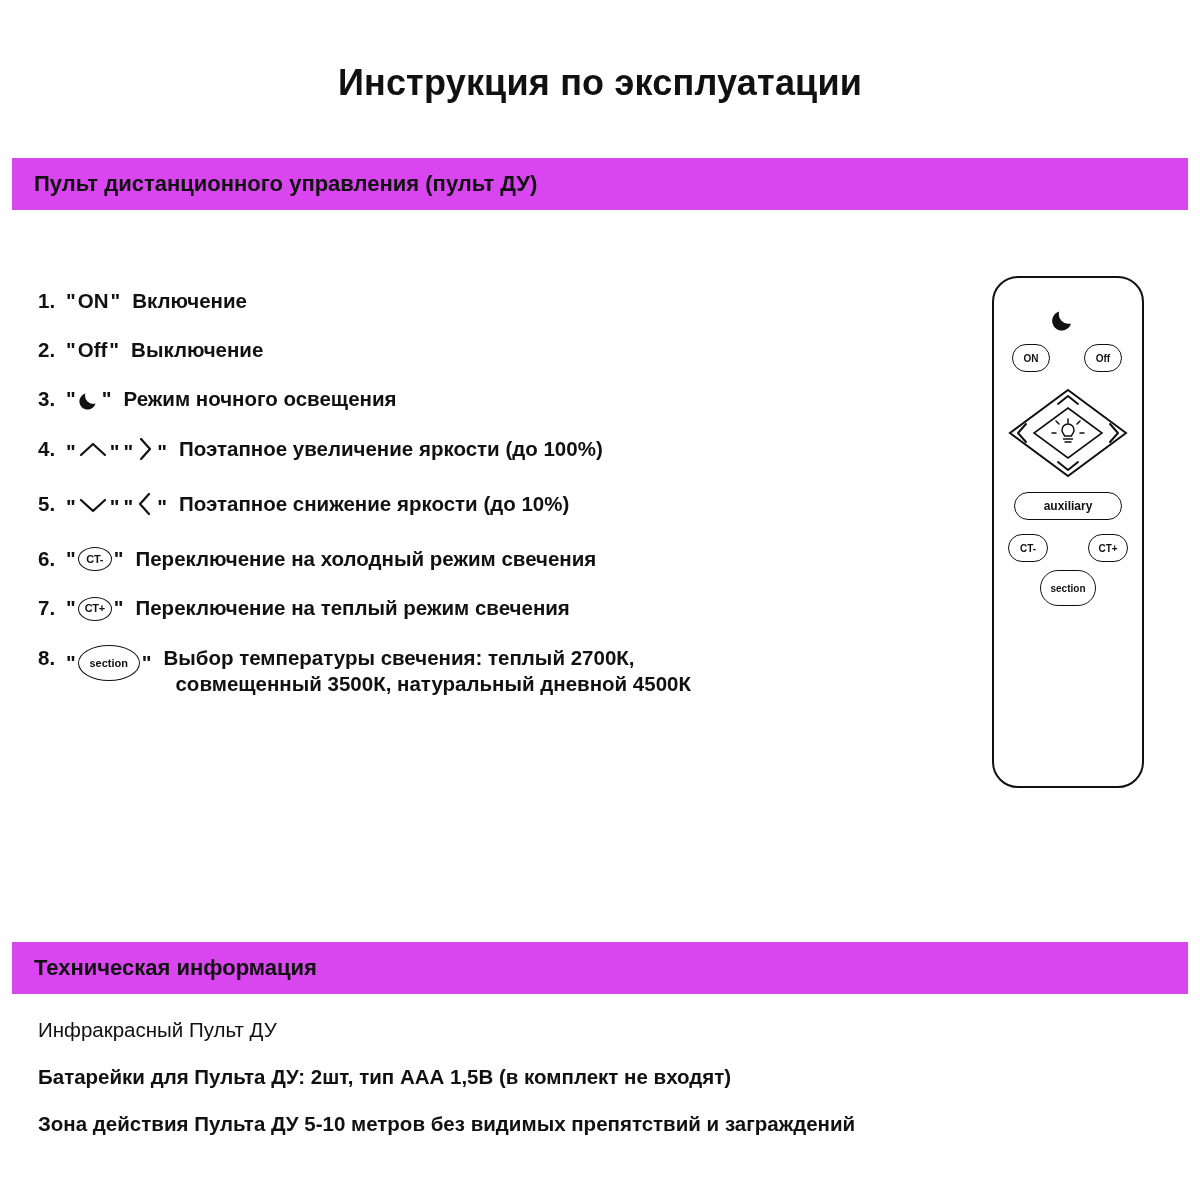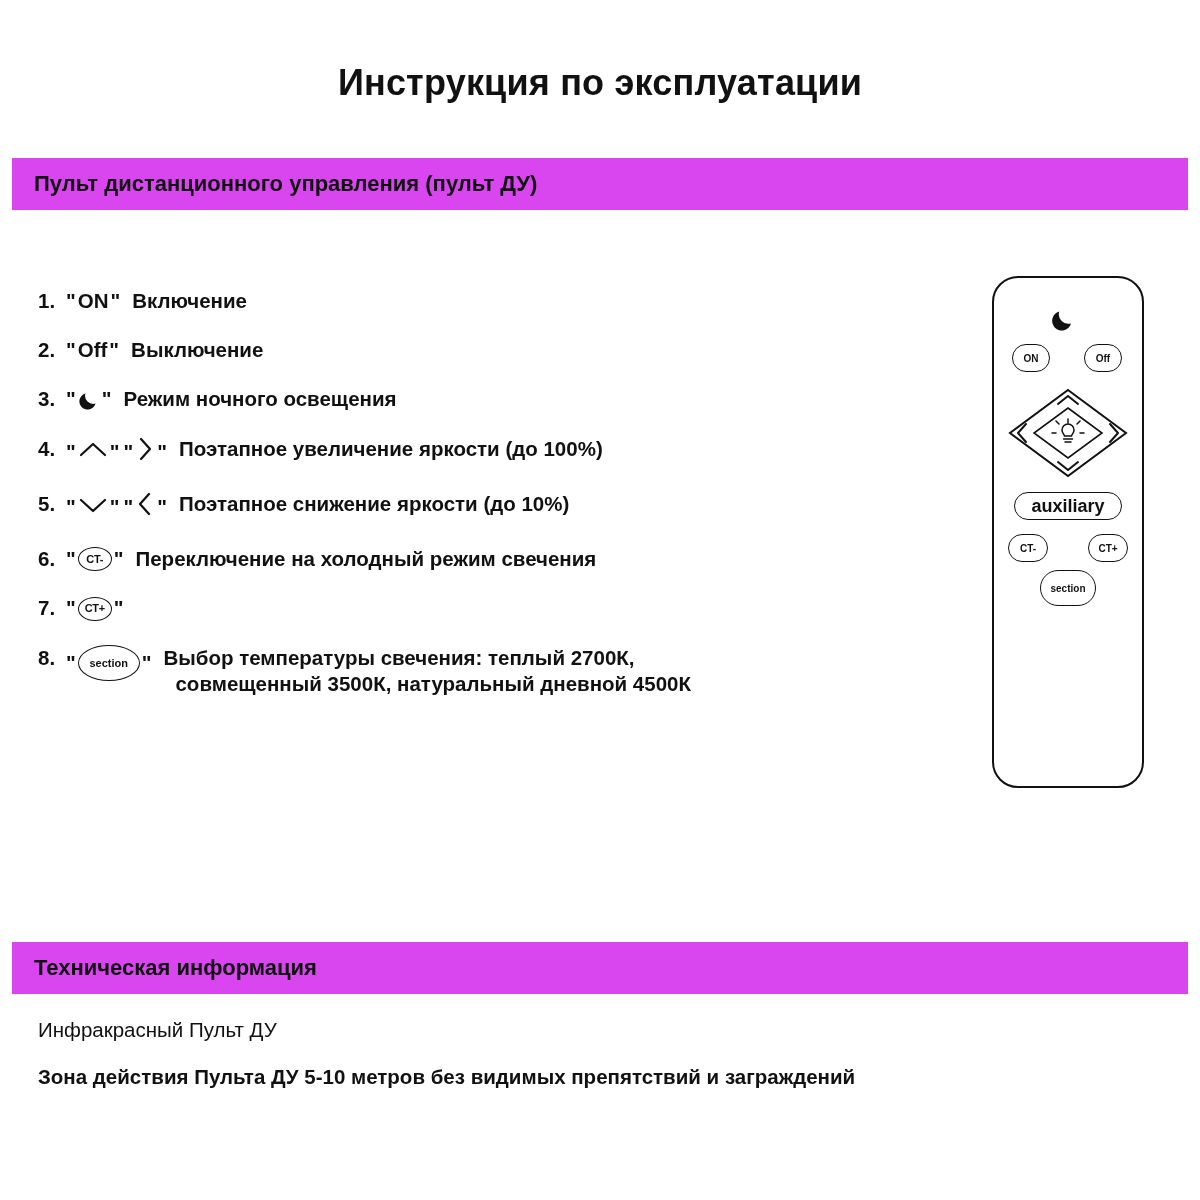--- a/index.html
+++ b/index.html
@@ -138,21 +138,21 @@
     border: 1.8px solid #111;
     border-radius: 999px;
     box-sizing: border-box;
     font-size: 10px;
     font-weight: bold;
     background: #fff;
   }
   #r-moon   { left: 52px;  top: 26px;  width: 40px; height: 34px; border: none; }
   #r-on     { left: 20px;  top: 68px;  width: 38px; height: 28px; }
   #r-off    { left: 92px;  top: 68px;  width: 38px; height: 28px; }
-  #r-aux    { left: 22px;  top: 216px; width: 108px; height: 28px; font-size: 18px; }
+  #r-aux    { left: 22px;  top: 216px; width: 108px; height: 28px; font-size: 12px; }
   #r-ctm    { left: 16px;  top: 258px; width: 40px; height: 28px; }
   #r-ctp    { left: 96px;  top: 258px; width: 40px; height: 28px; }
   #r-section{ left: 48px;  top: 294px; width: 56px; height: 36px; font-size: 10px; }
 
   
   #r-pad {
     position: absolute;
     left: 14px;
     top: 110px;
     width: 124px;
@@ -257,20 +257,21 @@
     <span class="instr-text">Переключение на холодный режим свечения</span>
   </div>
 
   <div class="instr-row">
     <span class="instr-num">7.</span>
     <span class="instr-token">
       <span class="q">"</span>
       <span class="pill pill-ct">CT+</span>
       <span class="q">"</span>
     </span>
+    <span class="instr-text">Переключение на теплый режим свечения</span>
   </div>
 
   <div class="instr-row">
     <span class="instr-num">8.</span>
     <span class="instr-token">
       <span class="q">"</span>
       <span class="pill pill-section">section</span>
       <span class="q">"</span>
     </span>
     <span class="instr-text">
@@ -326,14 +327,15 @@
   <div class="rbtn" id="r-ctp">CT+</div>
   <div class="rbtn" id="r-section">section</div>
 </div>
 
 <div class="section-bar" id="tech-section-bar">
   <span class="bar-label">Техническая информация</span>
 </div>
 
 <div id="tech-lines" style="position:absolute; top:1018px; left:38px; width:1130px;">
   <div style="font-size:20.5px; font-weight:normal; margin-bottom:23px;">Инфракрасный Пульт ДУ</div>
+  <div style="font-size:20.5px; font-weight:bold; margin-bottom:23px;">Батарейки для Пульта ДУ: 2шт, тип ААА 1,5В (в комплект не входят)</div>
   <div style="font-size:20.5px; font-weight:bold;">Зона действия Пульта ДУ 5-10 метров без видимых препятствий и заграждений</div>
 </div>
 
 </body></html>

